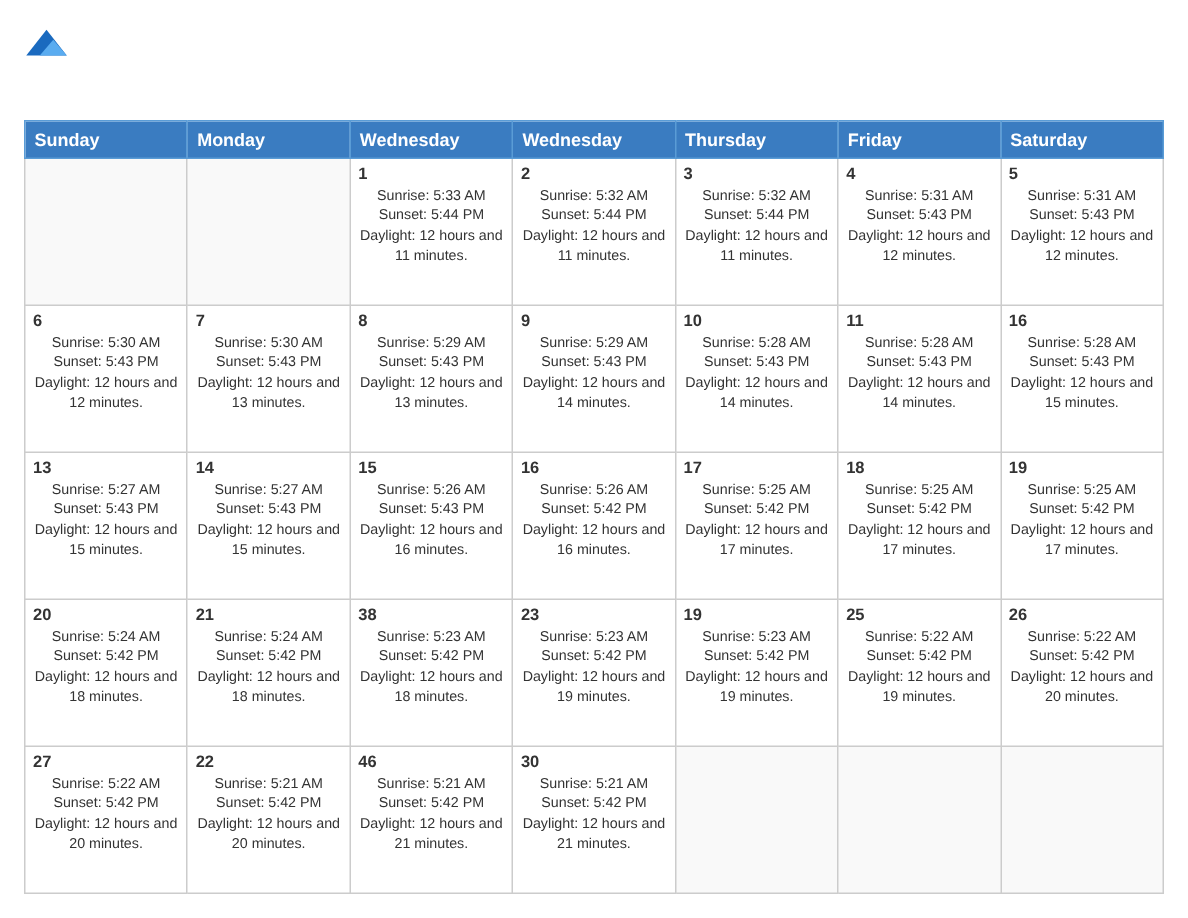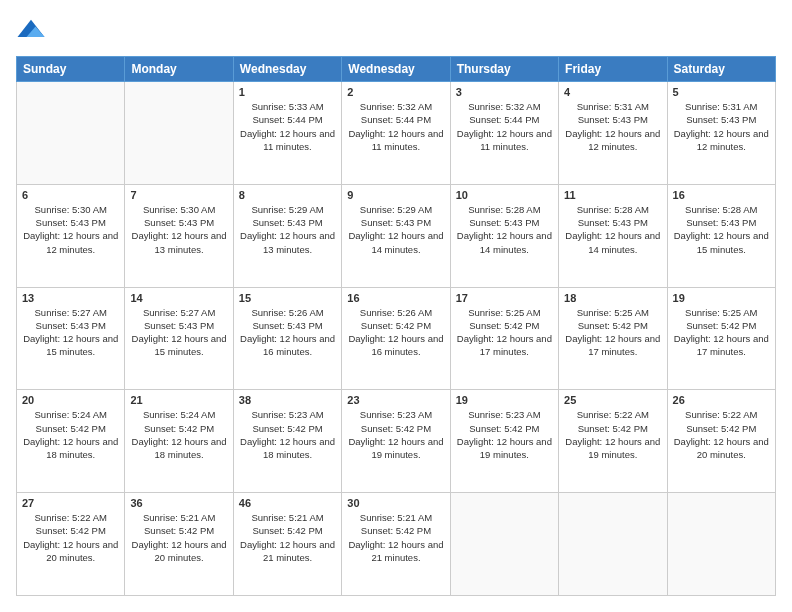--- a/index.html
+++ b/index.html
@@ -9,20 +9,21 @@
       width: 792px;
       height: 612px;
       overflow: hidden;
     }
     .page {
       width: 792px;
       height: 612px;
       padding: 16px;
       display: flex;
       flex-direction: column;
+      gap: 24px;
     }
     .header {
       display: flex;
       justify-content: space-between;
       align-items: flex-start;
       margin-bottom: 10px;
     }
     .logo {
       display: flex;
       align-items: center;
@@ -235,21 +236,21 @@
             <span class="day-number">26</span>
             <div class="cell-text">Sunrise: 5:22 AM<br>Sunset: 5:42 PM<br>Daylight: 12 hours and 20 minutes.</div>
           </td>
         </tr>
         <tr>
           <td>
             <span class="day-number">27</span>
             <div class="cell-text">Sunrise: 5:22 AM<br>Sunset: 5:42 PM<br>Daylight: 12 hours and 20 minutes.</div>
           </td>
           <td>
-            <span class="day-number">36</span>
+            <span class="day-number">22</span>
             <div class="cell-text">Sunrise: 5:21 AM<br>Sunset: 5:42 PM<br>Daylight: 12 hours and 20 minutes.</div>
           </td>
           <td>
             <span class="day-number">46</span>
             <div class="cell-text">Sunrise: 5:21 AM<br>Sunset: 5:42 PM<br>Daylight: 12 hours and 21 minutes.</div>
           </td>
           <td>
             <span class="day-number">30</span>
             <div class="cell-text">Sunrise: 5:21 AM<br>Sunset: 5:42 PM<br>Daylight: 12 hours and 21 minutes.</div>
           </td>

